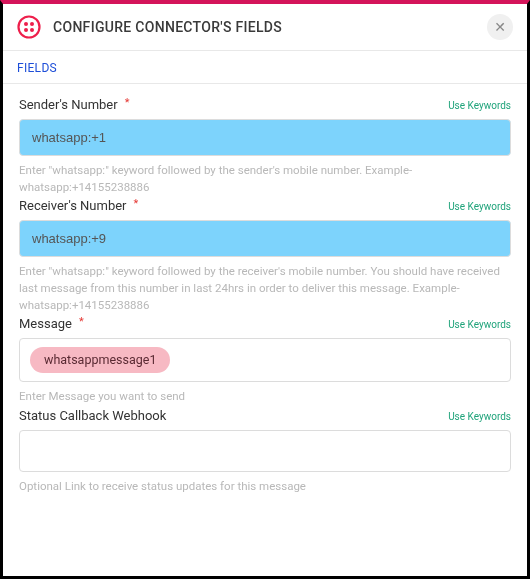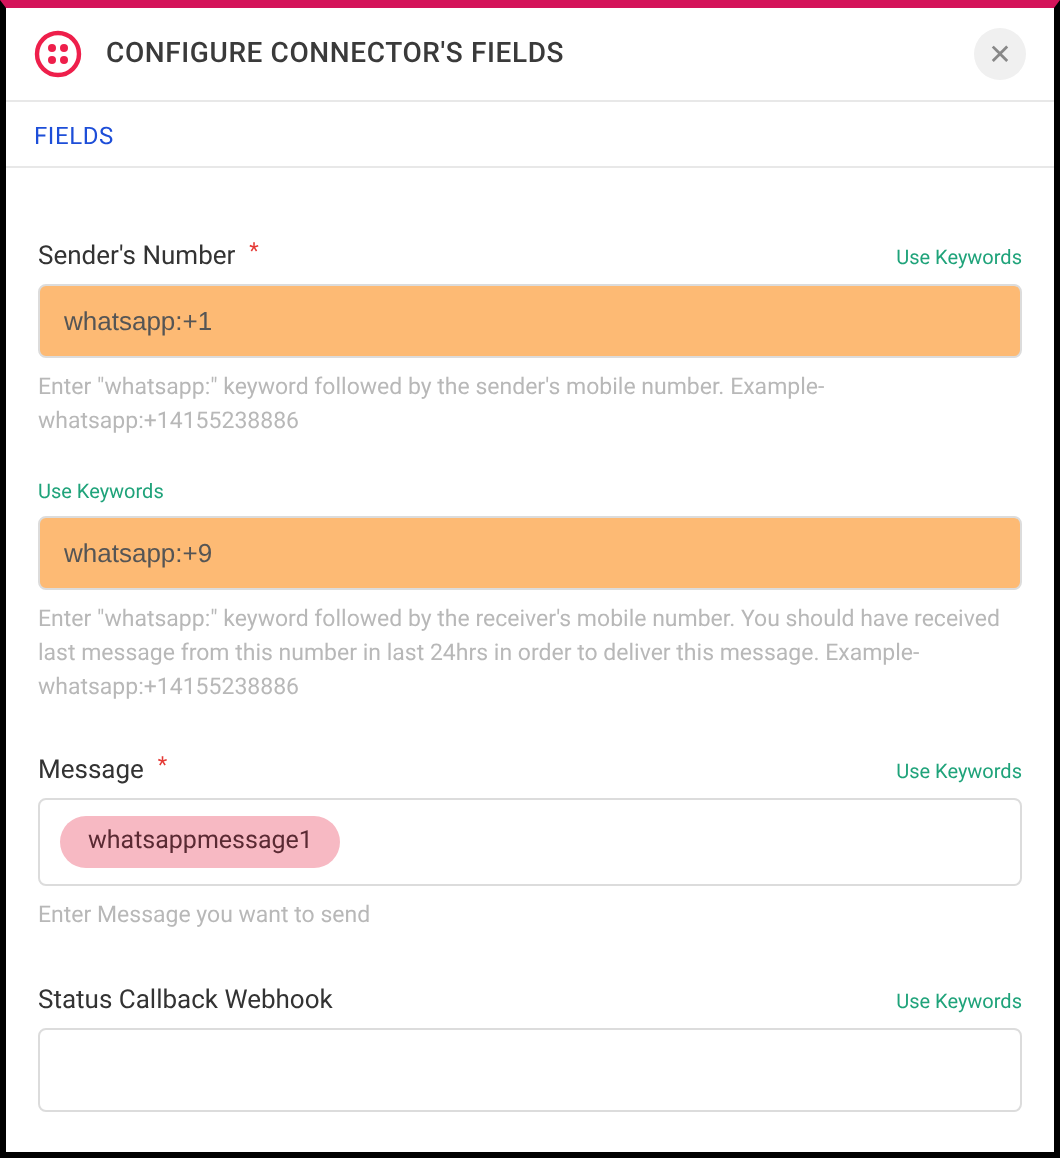--- a/index.html
+++ b/index.html
@@ -49,21 +49,21 @@
       font-size: 12px;
       color: #1d4ed8;
       letter-spacing: 0.3px;
       border-bottom: 1px solid #e8e8e8;
     }
     .content {
       padding: 10px 16px 20px;
       overflow: auto;
     }
     .field-group {
-      margin-top: 23px;
+      margin-top: 0;
     }
     .field-row {
       display: flex;
       justify-content: space-between;
       align-items: baseline;
       margin-bottom: 6px;
     }
     .field-label {
       font-size: 13px;
       color: #333;
@@ -80,21 +80,21 @@
       color: #1fa37a;
       cursor: pointer;
     }
     .text-input {
       width: 100%;
       border: 1px solid #dcdcdc;
       border-radius: 4px;
       padding: 10px 12px;
       font-size: 13px;
       color: #555;
-      background: #fdba74;
+      background: #7dd3fc;
     }
     .helper {
       font-size: 11.5px;
       color: #b8b8b8;
       margin-top: 6px;
       line-height: 1.45;
     }
     .chip-input {
       width: 100%;
       border: 1px solid #dcdcdc;
@@ -150,20 +150,24 @@
         <span class="req">*</span>
       </div>
       <span class="use-keywords">Use Keywords</span>
     </div>
     <input class="text-input" value="whatsapp:+1" style="">
     <div class="helper">Enter "whatsapp:" keyword followed by the sender's mobile number. Example- whatsapp:+14155238886</div>
   </div>
 
   <div class="field-group">
     <div class="field-row">
+      <div>
+        <span class="field-label">Receiver's Number</span>
+        <span class="req">*</span>
+      </div>
       <span class="use-keywords">Use Keywords</span>
     </div>
     <input class="text-input" value="whatsapp:+9" style="">
     <div class="helper">Enter "whatsapp:" keyword followed by the receiver's mobile number. You should have received last message from this number in last 24hrs in order to deliver this message. Example- whatsapp:+14155238886</div>
   </div>
 
   <div class="field-group">
     <div class="field-row">
       <div>
         <span class="field-label">Message</span>
@@ -178,15 +182,16 @@
   </div>
 
   <div class="field-group">
     <div class="field-row">
       <div>
         <span class="field-label">Status Callback Webhook</span>
       </div>
       <span class="use-keywords">Use Keywords</span>
     </div>
     <div class="empty-input"></div>
+    <div class="helper">Optional Link to receive status updates for this message</div>
   </div>
 
 </div>
 
 </body></html>

